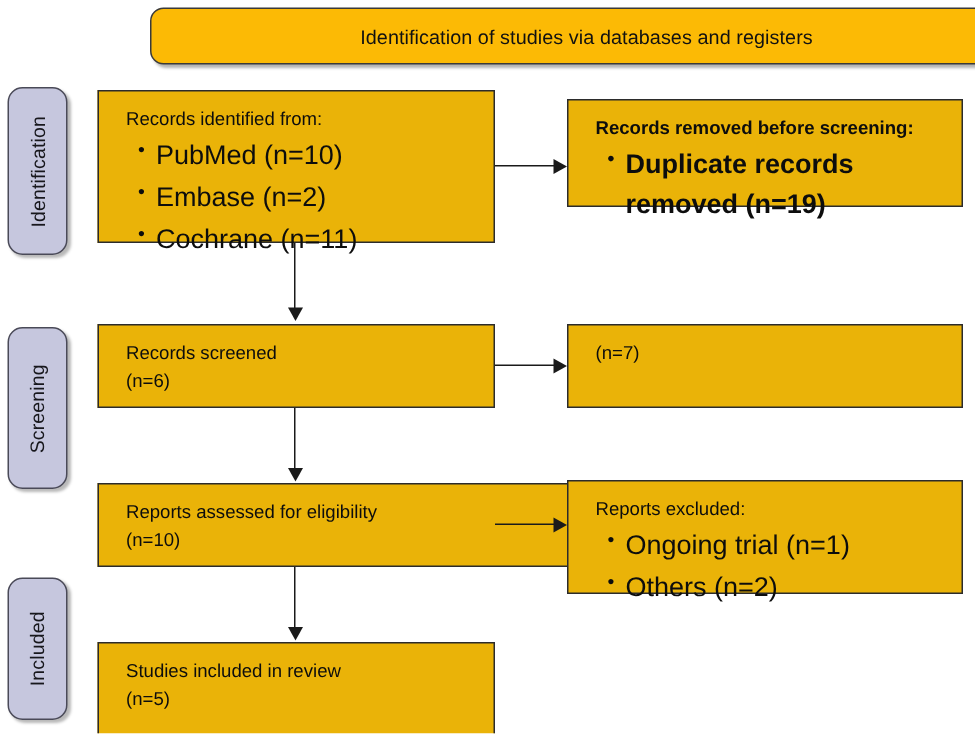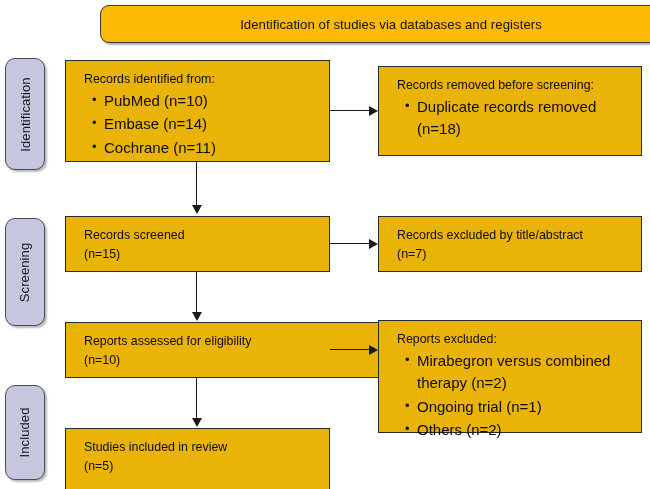--- a/index.html
+++ b/index.html
@@ -82,44 +82,44 @@
     color: #0d0d0d;
     line-height: 1.52;
     white-space: pre-line;
   }
   .box-list {
     margin: 1px 0 0 0;
     padding-left: 20px;
     list-style: none;
   }
   .box-list li {
-    font-size: 15px;
+    font-size: 18px;
     color: #0d0d0d;
     line-height: 1.5;
     position: relative;
     margin-bottom: 1px;
   }
   .box-list li::before {
     content: "\2022";
     position: absolute;
     left: -12px;
     top: 0;
     font-size: 13px;
   }
 
   
   .box-identified   { left: 65px;  top: 60px;  width: 265px; height: 102px; }
   .box-screened     { left: 65px;  top: 216px; width: 265px; height: 56px; }
   .box-eligibility  { left: 65px;  top: 322px; width: 318px; height: 56px; }
   .box-included     { left: 65px;  top: 428px; width: 265px; height: 72px; }
 
   
-  .box-removed      { left: 378px; top: 66px;  width: 264px; height: 90px; }
+  .box-removed      { left: 378px; top: 66px;  width: 264px; height: 72px; font-weight: bold; }
   .box-excluded-ta  { left: 378px; top: 216px; width: 264px; height: 56px; }
-  .box-excluded-rep { left: 378px; top: 320px; width: 264px; height: 113px; }
+  .box-excluded-rep { left: 378px; top: 320px; width: 264px; height: 76px; }
 
   
   .conn {
     position: absolute;
     background: #1a1a1a;
   }
   .conn-v { width: 1.4px; }
   .conn-h { height: 1.4px; }
 
   .arrow-down {
@@ -153,63 +153,61 @@
     <span class="stage-text">Screening</span>
   </div>
   <div class="stage stage-included">
     <span class="stage-text">Included</span>
   </div>
 
   <div class="box box-identified">
     <div class="box-text">Records identified from:</div>
     <ul class="box-list">
       <li>PubMed (n=10)</li>
-      <li>Embase (n=14)</li>
+      <li>Embase (n=2)</li>
       <li>Cochrane (n=11)</li>
     </ul>
   </div>
 
   <div class="box box-removed">
     <div class="box-text">Records removed before screening:</div>
     <ul class="box-list">
-      <li>Duplicate records removed (n=18)</li>
+      <li>Duplicate records removed (n=19)</li>
     </ul>
   </div>
 
   <div class="conn conn-h" style="left:330px; top:110px; width:40px;"></div>
   <div class="arrow-right" style="left:369px; top:105.5px;"></div>
 
   <div class="conn conn-v" style="left:196px; top:162px; height:44px;"></div>
   <div class="arrow-down" style="left:191.7px; top:205px;"></div>
 
   <div class="box box-screened">
     <div class="box-text">Records screened</div>
-    <div class="box-text">(n=15)</div>
+    <div class="box-text">(n=6)</div>
   </div>
 
   <div class="box box-excluded-ta">
-    <div class="box-text">Records excluded by title/abstract</div>
     <div class="box-text">(n=7)</div>
   </div>
 
   <div class="conn conn-h" style="left:330px; top:243px; width:40px;"></div>
   <div class="arrow-right" style="left:369px; top:238.5px;"></div>
 
   <div class="conn conn-v" style="left:196px; top:272px; height:41px;"></div>
   <div class="arrow-down" style="left:191.7px; top:312px;"></div>
 
   <div class="box box-eligibility">
     <div class="box-text">Reports assessed for eligibility</div>
     <div class="box-text">(n=10)</div>
   </div>
 
   <div class="box box-excluded-rep">
     <div class="box-text">Reports excluded:</div>
     <ul class="box-list">
-      <li>Mirabegron versus combined therapy (n=2)</li>
       <li>Ongoing trial (n=1)</li>
       <li>Others (n=2)</li>
     </ul>
   </div>
 
   <div class="conn conn-h" style="left:330px; top:349px; width:40px;"></div>
   <div class="arrow-right" style="left:369px; top:344.5px;"></div>
 
   <div class="conn conn-v" style="left:196px; top:378px; height:41px;"></div>
   <div class="arrow-down" style="left:191.7px; top:418px;"></div>

